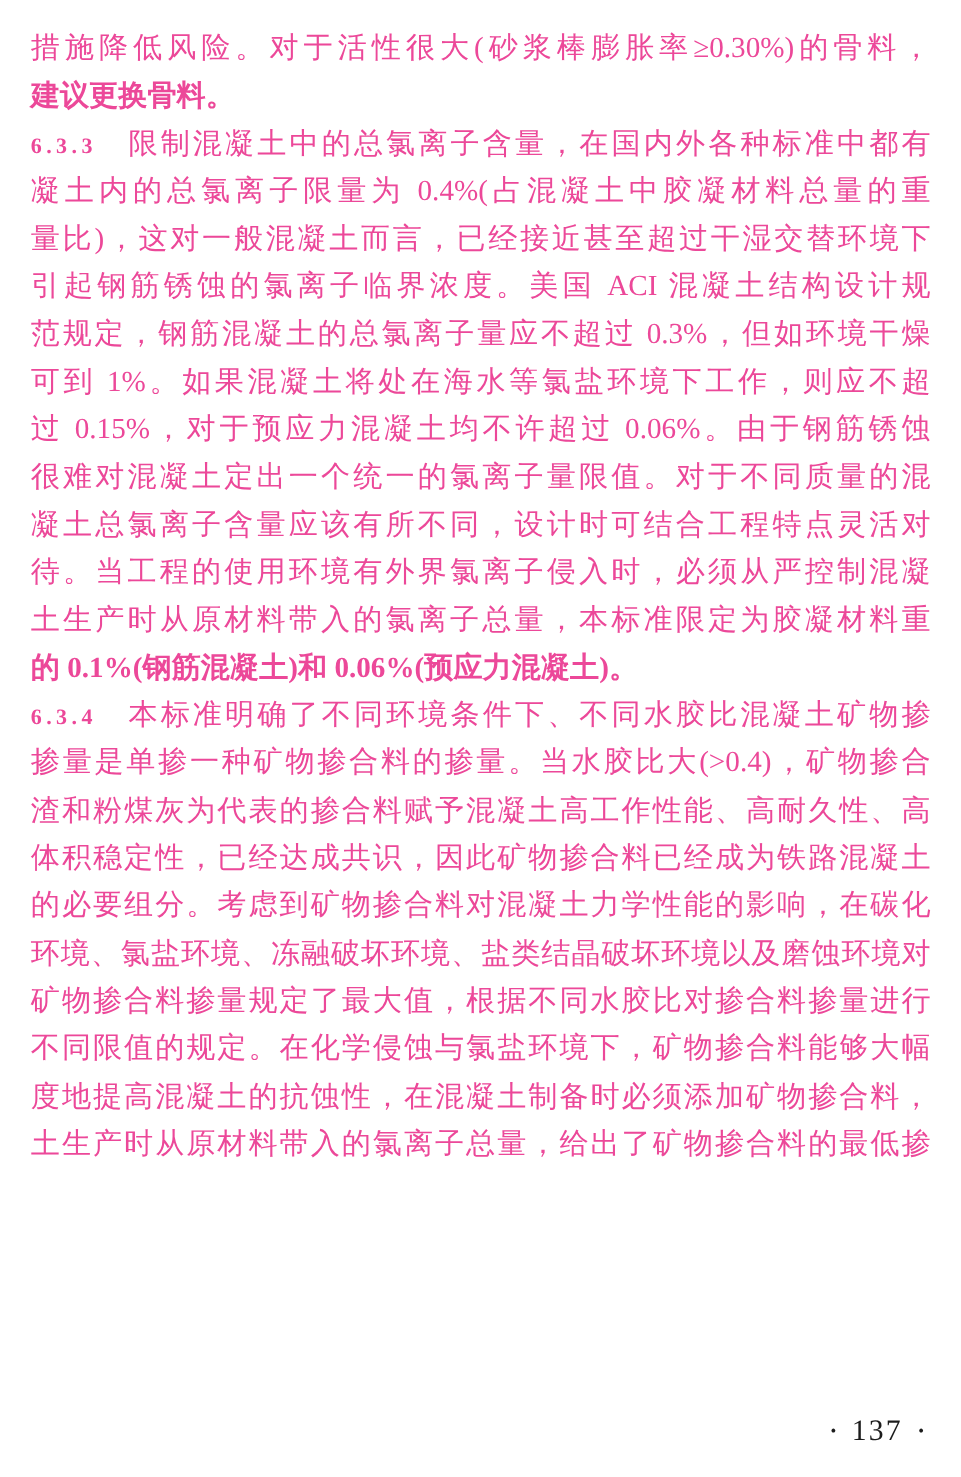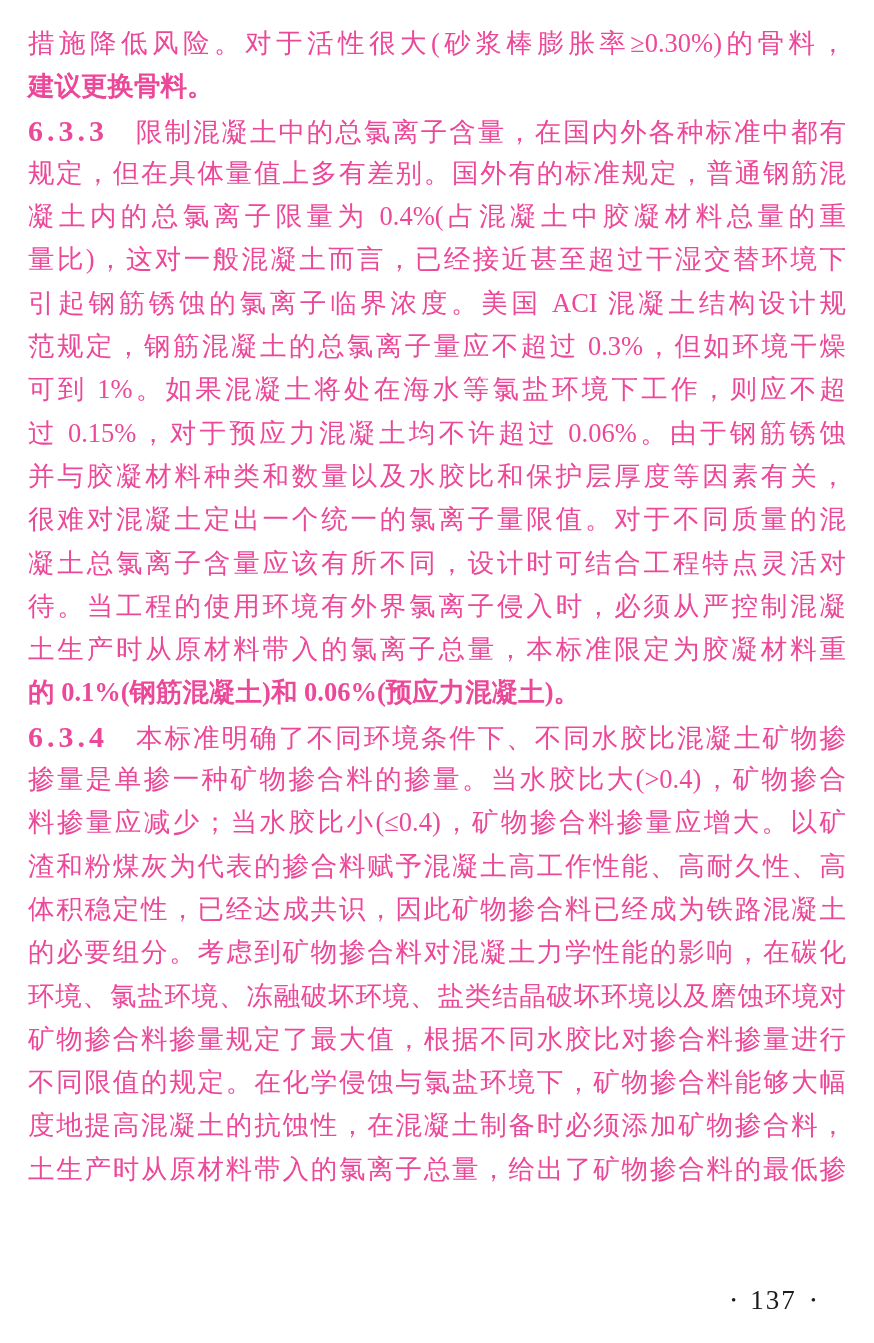--- a/index.html
+++ b/index.html
@@ -28,29 +28,29 @@
     text-align-last: justify;
     color: #ec4899;
   }
   .line.short {
     text-align: left;
     text-align-last: left;
     font-weight: bold;
   }
   .secnum {
     font-weight: bold;
-    font-size: 30px;
+    font-size: 20px;
     letter-spacing: 4px;
     margin-right: 26px;
     white-space: nowrap;
   }
   .footer {
     position: absolute;
     top: 1283px;
-    right: 58px;
+    right: 34px;
     font-size: 27px;
     line-height: 34px;
     color: #1c1c1c;
   }
   .footer .bullet {
     font-size: 15px;
     vertical-align: 4px;
   }
   .footer .num {
     margin: 0 14px;
@@ -58,36 +58,33 @@
   }
 </style>
 </head>
 <body>
 
 <div class="page">
   <div class="page-body">
     <p class="line">措施降低风险。对于活性很大(砂浆棒膨胀率≥0.30%)的骨料，</p>
     <p class="line short">建议更换骨料。</p>
     <p class="line"><b class="secnum">6.3.3</b><span>限制混凝土中的总氯离子含量，在国内外各种标准中都有</span></p>
-    <p class="line">规定，但在具体量值上多有差别。国外有的标准规定，普通钢筋混</p>
     <p class="line">凝土内的总氯离子限量为 0.4%(占混凝土中胶凝材料总量的重</p>
     <p class="line">量比)，这对一般混凝土而言，已经接近甚至超过干湿交替环境下</p>
     <p class="line">引起钢筋锈蚀的氯离子临界浓度。美国 ACI 混凝土结构设计规</p>
     <p class="line">范规定，钢筋混凝土的总氯离子量应不超过 0.3%，但如环境干燥</p>
     <p class="line">可到 1%。如果混凝土将处在海水等氯盐环境下工作，则应不超</p>
     <p class="line">过 0.15%，对于预应力混凝土均不许超过 0.06%。由于钢筋锈蚀</p>
-    <p class="line">并与胶凝材料种类和数量以及水胶比和保护层厚度等因素有关，</p>
     <p class="line">很难对混凝土定出一个统一的氯离子量限值。对于不同质量的混</p>
     <p class="line">凝土总氯离子含量应该有所不同，设计时可结合工程特点灵活对</p>
     <p class="line">待。当工程的使用环境有外界氯离子侵入时，必须从严控制混凝</p>
     <p class="line">土生产时从原材料带入的氯离子总量，本标准限定为胶凝材料重</p>
     <p class="line short">的 0.1%(钢筋混凝土)和 0.06%(预应力混凝土)。</p>
     <p class="line"><b class="secnum">6.3.4</b><span>本标准明确了不同环境条件下、不同水胶比混凝土矿物掺</span></p>
     <p class="line">掺量是单掺一种矿物掺合料的掺量。当水胶比大(&gt;0.4)，矿物掺合</p>
-    <p class="line">料掺量应减少；当水胶比小(≤0.4)，矿物掺合料掺量应增大。以矿</p>
     <p class="line">渣和粉煤灰为代表的掺合料赋予混凝土高工作性能、高耐久性、高</p>
     <p class="line">体积稳定性，已经达成共识，因此矿物掺合料已经成为铁路混凝土</p>
     <p class="line">的必要组分。考虑到矿物掺合料对混凝土力学性能的影响，在碳化</p>
     <p class="line">环境、氯盐环境、冻融破坏环境、盐类结晶破坏环境以及磨蚀环境对</p>
     <p class="line">矿物掺合料掺量规定了最大值，根据不同水胶比对掺合料掺量进行</p>
     <p class="line">不同限值的规定。在化学侵蚀与氯盐环境下，矿物掺合料能够大幅</p>
     <p class="line">度地提高混凝土的抗蚀性，在混凝土制备时必须添加矿物掺合料，</p>
     <p class="line">土生产时从原材料带入的氯离子总量，给出了矿物掺合料的最低掺</p>
   </div>
 

